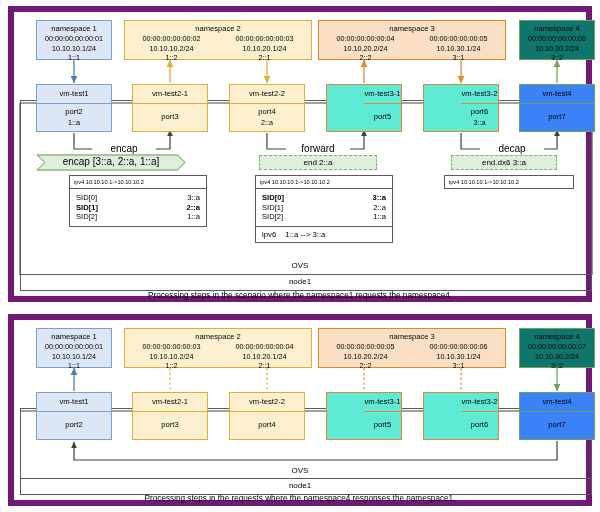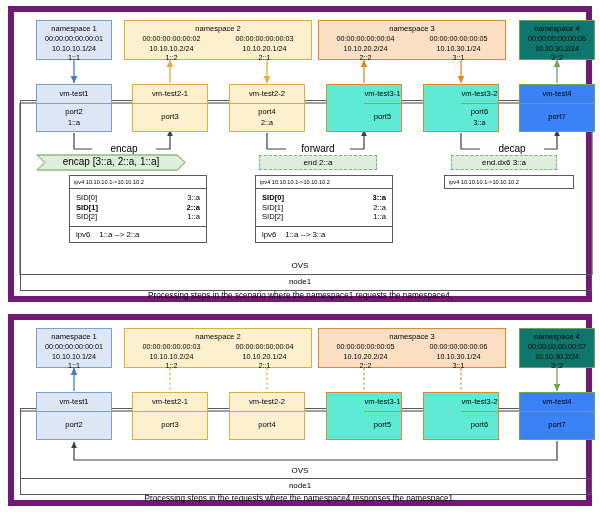--- a/index.html
+++ b/index.html
@@ -222,21 +222,20 @@
             </div>
           <div class="sidrow bold">
               <span>SID[1]</span>
               <span>2::a</span>
             </div>
           <div class="sidrow">
               <span>SID[2]</span>
               <span>1::a</span>
             </div>
         </div>
-        <div class="ipv6"><span class="k">ipv6</span><span>1::a --&gt; 2::a</span></div>
       </div>
 
       <div class="pkt" style="left:241px;top:163px;width:138px;">
         <div class="ipv4">ipv4 10.10.10.1-&gt;10.10.10.2</div>
         <div class="sids">
           <div class="sidrow bold">
               <span>SID[0]</span>
               <span>3::a</span>
             </div>
           <div class="sidrow">

